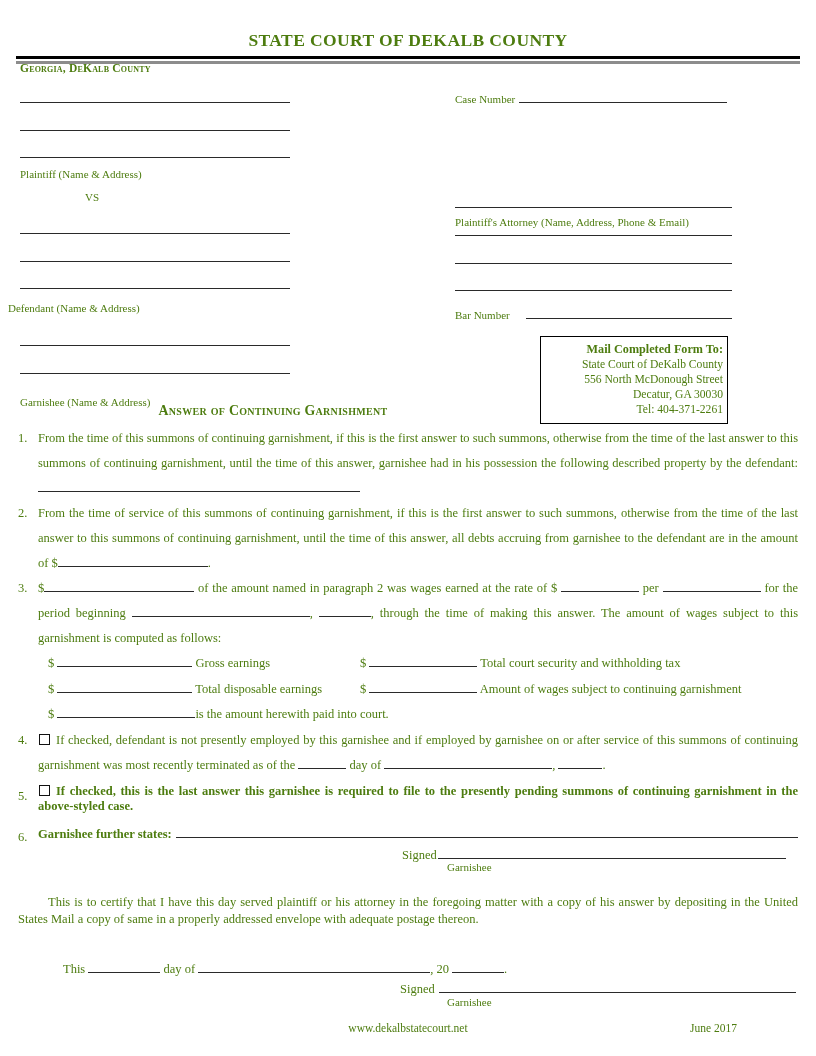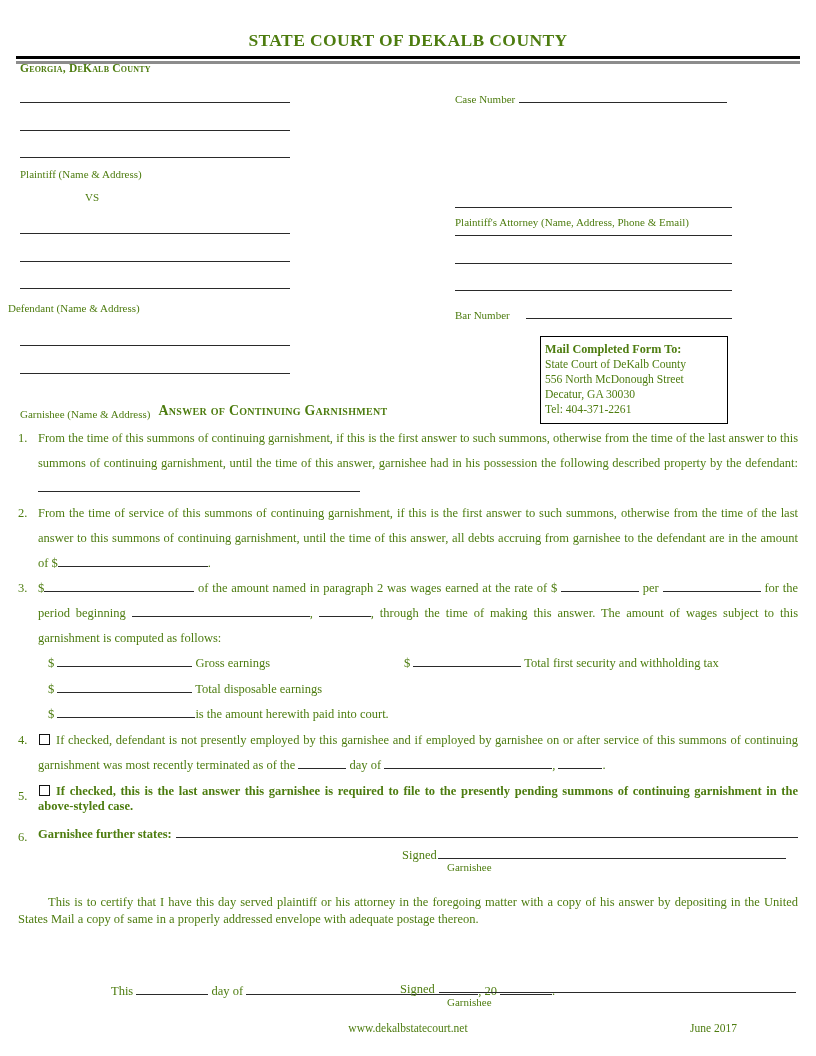--- a/index.html
+++ b/index.html
@@ -28,39 +28,39 @@
   .jurisdiction{top:62px;left:20px;font-size:11.5px;font-weight:bold;letter-spacing:.2px;}
   .cap-line{height:0;border-bottom:1.2px solid #2a2a2a;}
   .lbl{font-size:11px;}
   .fill{display:inline-block;border-bottom:1.2px solid #2a2a2a;height:12px;vertical-align:baseline;}
   .flexrow{display:flex;align-items:baseline;}
   .flexrow .grow{flex:1;border-bottom:1.2px solid #2a2a2a;height:12px;margin-left:4px;}
   .mailbox{
     top:336px;left:540px;width:178px;
     border:1.5px solid #000;
     padding:5px 4px 6px 4px;
-    text-align:left;font-size:11.6px;line-height:15px;
+    text-align:right;font-size:11.6px;line-height:15px;
   }
   .mailbox .mb-head{font-weight:bold;font-size:12.2px;}
   .answer-title{
     top:403px;left:0;width:546px;text-align:center;
     font-weight:bold;font-size:13.8px;letter-spacing:.3px;
   }
   .items{top:426px;left:18px;width:780px;}
   .item{display:flex;margin:0;}
   .item .num{width:20px;flex:0 0 20px;line-height:25px;}
   .item .body{flex:1;text-align:justify;line-height:25px;}
   .tight .body{line-height:15.5px;font-weight:bold;}
   .cbx{
     display:inline-block;width:9px;height:9px;
     border:1.2px solid #111;margin:0 6px 0 1px;
     transform:translateY(1px);
   }
   .comp{margin:0 0 0 30px;}
-  .comp-row{display:flex;align-items:flex-end;line-height:25.5px;gap:44px;}
+  .comp-row{display:flex;align-items:flex-end;line-height:25.5px;}
   .comp-left{flex:0 0 312px;}
   .mt6{margin-top:6px;}
   .mt10{margin-top:10px;}
   .sig-label{white-space:nowrap;}
   .cert-heading{top:876px;left:0;width:100%;text-align:center;font-weight:bold;font-size:13px;letter-spacing:.3px;}
   .cert-body{top:894px;left:18px;width:780px;text-align:justify;line-height:16.5px;text-indent:30px;}
   .footer-url{top:1022px;left:0;width:100%;text-align:center;font-size:11.5px;}
   .footer-date{top:1022px;left:690px;font-size:11.5px;}
 </style>
 </head>
@@ -76,21 +76,21 @@
   <div class="abs cap-line" style="top:130px;left:20px;width:270px;"></div>
   <div class="abs cap-line" style="top:157px;left:20px;width:270px;"></div>
   <div class="abs lbl" style="top:168px;left:20px;">Plaintiff (Name &amp; Address)</div>
   <div class="abs lbl" style="top:191px;left:85px;">VS</div>
   <div class="abs cap-line" style="top:233px;left:20px;width:270px;"></div>
   <div class="abs cap-line" style="top:261px;left:20px;width:270px;"></div>
   <div class="abs cap-line" style="top:288px;left:20px;width:270px;"></div>
   <div class="abs lbl" style="top:302px;left:8px;">Defendant (Name &amp; Address)</div>
   <div class="abs cap-line" style="top:345px;left:20px;width:270px;"></div>
   <div class="abs cap-line" style="top:373px;left:20px;width:270px;"></div>
-  <div class="abs lbl" style="top:408px;left:20px;">Garnishee (Name &amp; Address)</div>
+  <div class="abs lbl" style="top:396px;left:20px;">Garnishee (Name &amp; Address)</div>
 
   <div class="abs flexrow" style="top:90px;left:455px;width:272px;">
     <span class="lbl sig-label">Case Number</span>
     <span class="grow"></span>
   </div>
   <div class="abs lbl" style="top:168px;left:455px;margin-top:48px;">Plaintiff's Attorney (Name, Address, Phone &amp; Email)</div>
   <div class="abs cap-line" style="top:207px;left:455px;width:277px;"></div>
   <div class="abs cap-line" style="top:235px;left:455px;width:277px;"></div>
   <div class="abs cap-line" style="top:263px;left:455px;width:277px;"></div>
   <div class="abs cap-line" style="top:290px;left:455px;width:277px;"></div>
@@ -143,28 +143,33 @@
     <div class="comp">
       <div class="comp-row">
         <span class="comp-left">
           <span>$</span>
           <span class="fill" style="width:135px;"></span>
           <span>Gross earnings</span>
         </span>
         <span>
           <span>$</span>
           <span class="fill" style="width:108px;"></span>
-          <span>Total first security and withholding tax</span>
+          <span>Total court security and withholding tax</span>
         </span>
       </div>
       <div class="comp-row">
         <span class="comp-left">
           <span>$</span>
           <span class="fill" style="width:135px;"></span>
           <span>Total disposable earnings</span>
+        </span>
+        <span>
+          <span>$</span>
+          <span class="fill" style="width:108px;"></span>
+          <span>Amount of wages subject to continuing garnishment</span>
         </span>
       </div>
       <div class="comp-row">
         <span>
           <span>$</span>
           <span class="fill" style="width:138px;"></span><span>is the amount herewith paid into court.</span>
         </span>
       </div>
     </div>
 
@@ -197,21 +202,21 @@
   </div>
 
   <div class="abs flexrow" style="top:846px;left:402px;width:384px;">
     <span class="sig-label">Signed</span>
     <span class="grow" style="margin-left:1px;"></span>
   </div>
   <div class="abs lbl" style="top:861px;left:447px;">Garnishee</div>
 
   <div class="abs cert-body">This is to certify that I have this day served plaintiff or his attorney in the foregoing matter with a copy of his answer by depositing in the United States Mail a copy of same in a properly addressed envelope with adequate postage thereon.</div>
 
-  <div class="abs" style="top:982px;left:63px;margin-left:48px;">
+  <div class="abs" style="top:960px;left:63px;">
     <span>This</span>
     <span class="fill" style="width:72px;"></span>
     <span>day of</span>
     <span class="fill" style="width:232px;"></span><span>, 20</span>
     <span class="fill" style="width:52px;"></span><span>.</span>
   </div>
 
   <div class="abs flexrow" style="top:980px;left:400px;width:396px;">
     <span class="sig-label">Signed</span>
     <span class="grow"></span>

